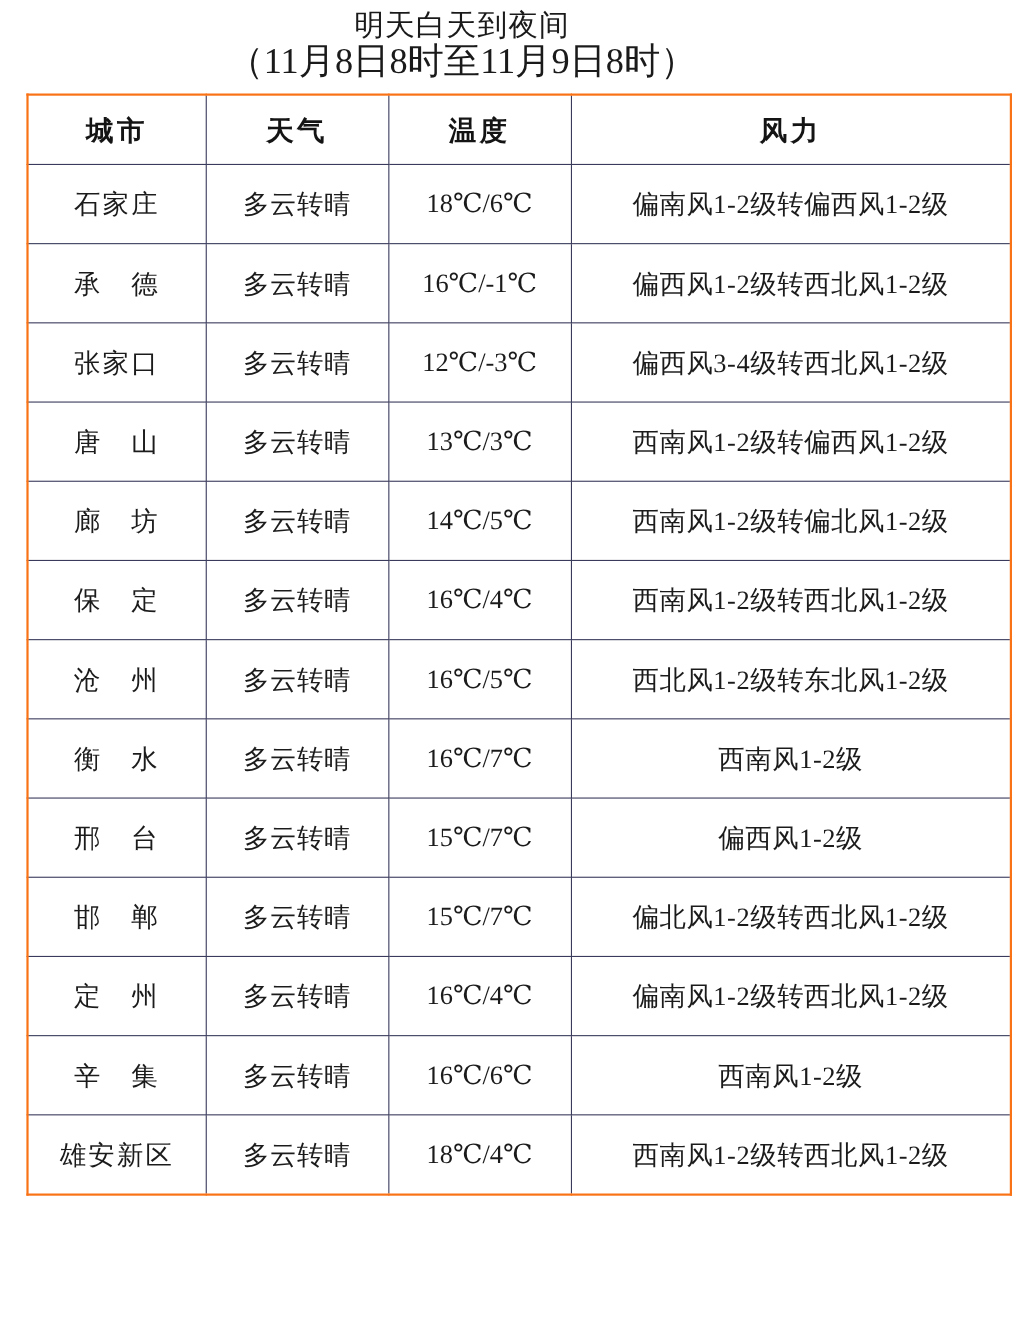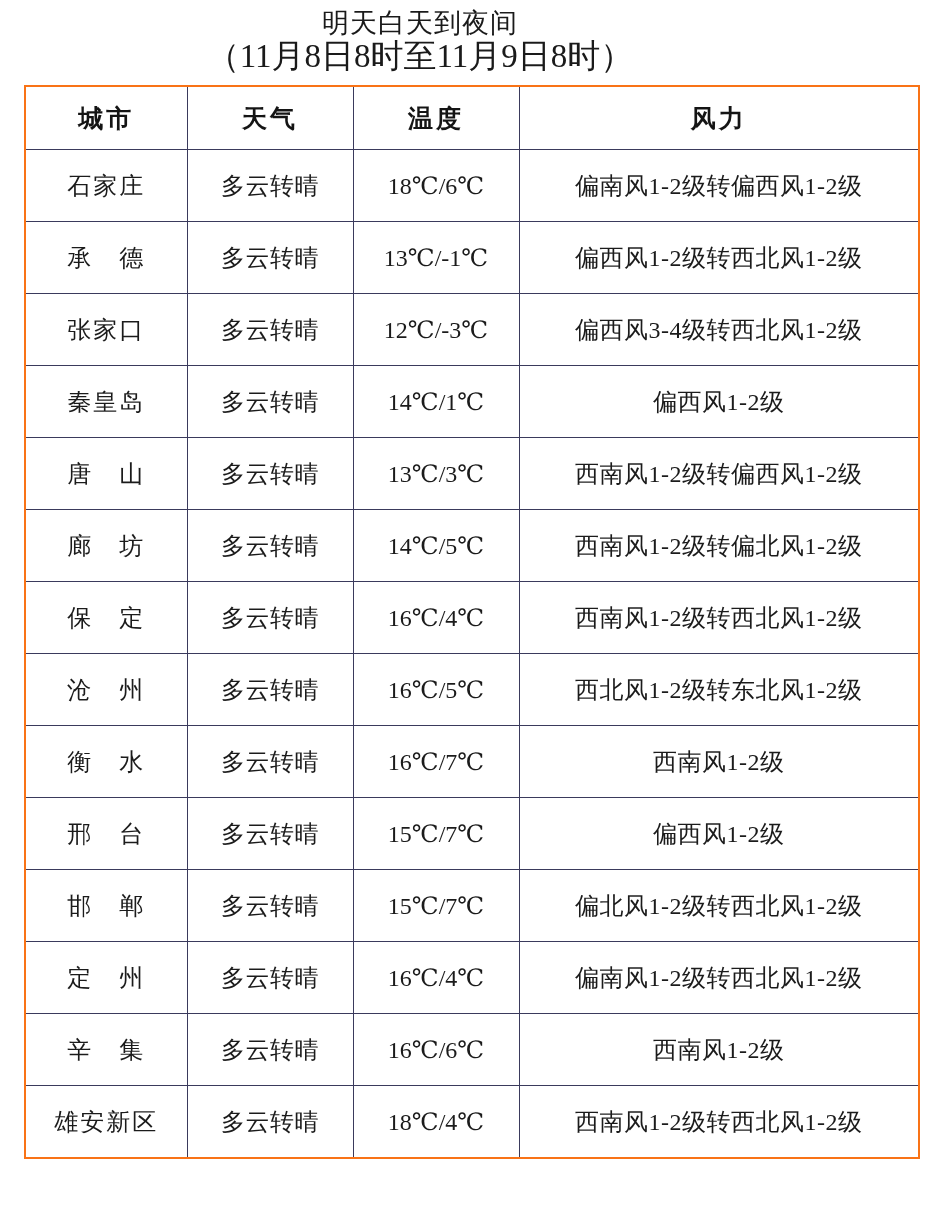--- a/index.html
+++ b/index.html
@@ -114,34 +114,28 @@
         </tr>
       <tr class="row">
             <td class="city">石家庄</td>
             <td class="weather-cell">多云转晴</td>
             <td class="temp">18℃/6℃</td>
             <td class="wind">偏南风1-2级转偏西风1-2级</td>
           </tr>
           <tr class="row">
             <td class="city">承　德</td>
             <td class="weather-cell">多云转晴</td>
-            <td class="temp">13℃/-1℃</td>
+            <td class="temp">16℃/-1℃</td>
             <td class="wind">偏西风1-2级转西北风1-2级</td>
           </tr>
           <tr class="row">
             <td class="city">张家口</td>
             <td class="weather-cell">多云转晴</td>
             <td class="temp">12℃/-3℃</td>
             <td class="wind">偏西风3-4级转西北风1-2级</td>
-          </tr>
-          <tr class="row">
-            <td class="city">秦皇岛</td>
-            <td class="weather-cell">多云转晴</td>
-            <td class="temp">14℃/1℃</td>
-            <td class="wind">偏西风1-2级</td>
           </tr>
           <tr class="row">
             <td class="city">唐　山</td>
             <td class="weather-cell">多云转晴</td>
             <td class="temp">13℃/3℃</td>
             <td class="wind">西南风1-2级转偏西风1-2级</td>
           </tr>
           <tr class="row">
             <td class="city">廊　坊</td>
             <td class="weather-cell">多云转晴</td>

